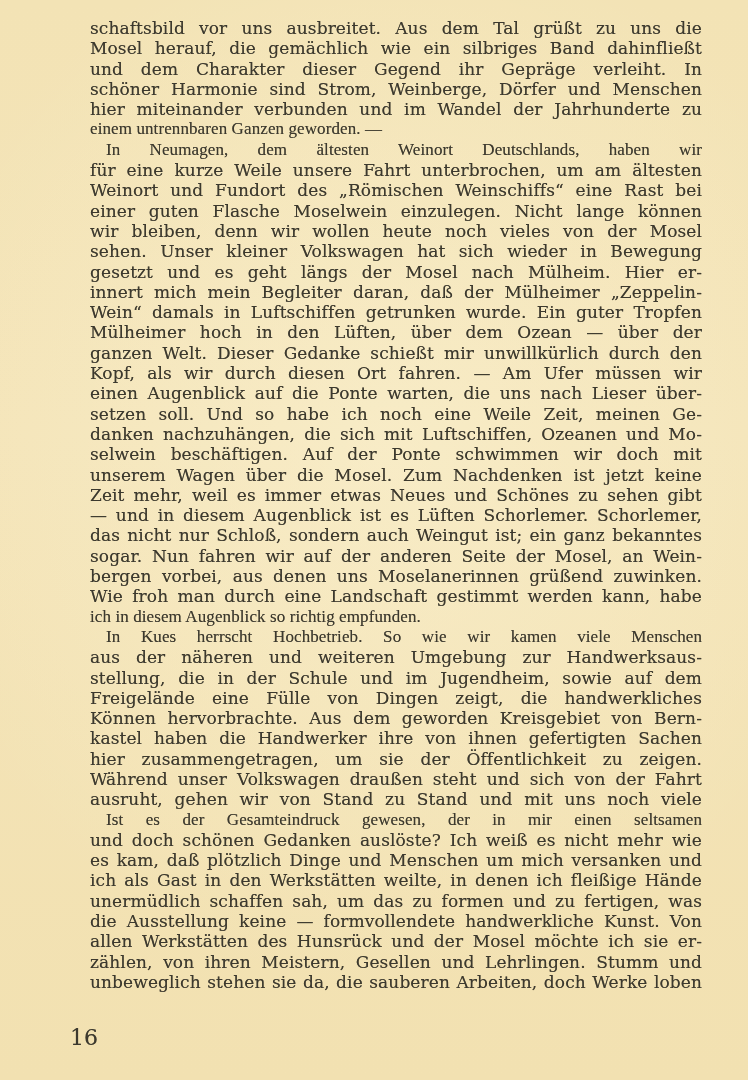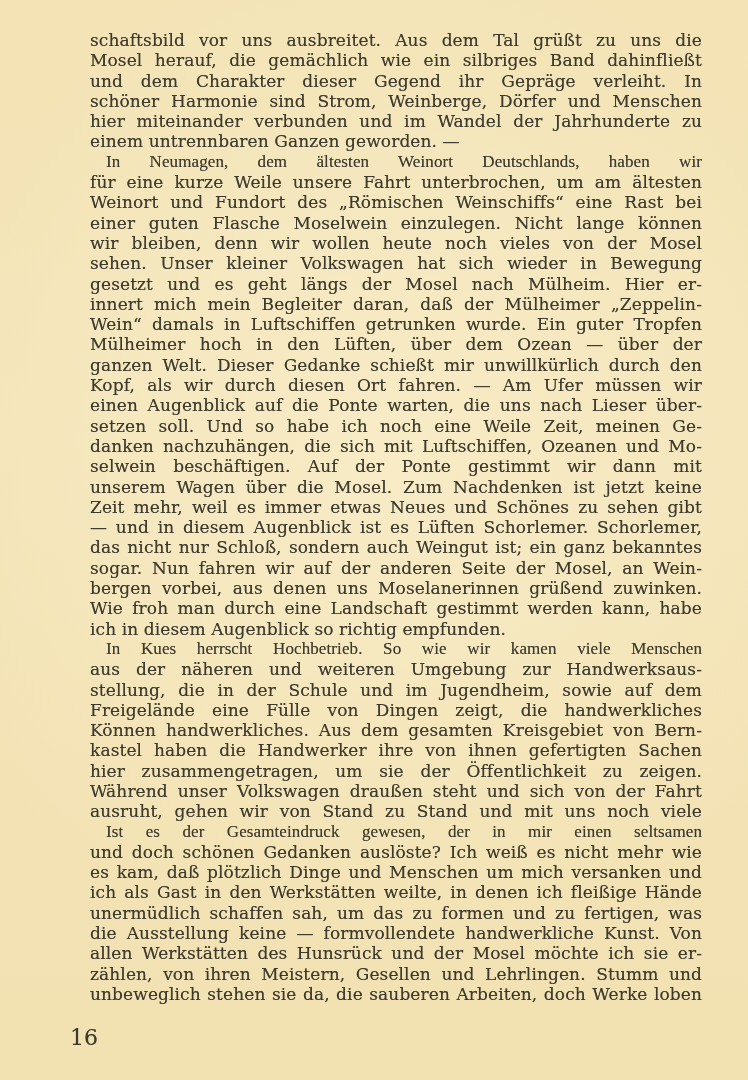--- a/index.html
+++ b/index.html
@@ -19,36 +19,37 @@
     
     background:
       radial-gradient(ellipse 120% 90% at 52% 42%,
         rgba(255, 250, 225, 0.35) 0%,
         rgba(244, 228, 182, 0.0) 55%),
       linear-gradient(180deg, #f3e3b5 0%, #f4e4b8 40%, #f2e1b1 100%);
   }
   .text-block {
     position: absolute;
     left: 90px;
-    top: 30px;
+    top: 18px;
     width: 612px;
     font-size: 17px;
     line-height: 20.3px;
     color: #3c392e;
     letter-spacing: 0.1px;
     text-shadow: 0 0 0.5px rgba(60, 57, 46, 0.55);
   }
   .line {
     text-align: justify;
     
     text-align-last: justify;
     white-space: nowrap; 
   }
   .line.endpara {
     text-align-last: left; 
+    font-family: Liberation Serif, serif;
   }
   .line.indent {
     text-indent: 16px;
     font-family: Liberation Serif, serif;
   }
   .page-number {
     position: absolute;
     left: 70px;
     top: 1027px;
     font-size: 22px;
@@ -76,34 +77,34 @@
       <div class="line">sehen. Unser kleiner Volkswagen hat sich wieder in Bewegung</div>
       <div class="line">gesetzt und es geht längs der Mosel nach Mülheim. Hier er-</div>
       <div class="line">innert mich mein Begleiter daran, daß der Mülheimer „Zeppelin-</div>
       <div class="line">Wein“ damals in Luftschiffen getrunken wurde. Ein guter Tropfen</div>
       <div class="line">Mülheimer hoch in den Lüften, über dem Ozean — über der</div>
       <div class="line">ganzen Welt. Dieser Gedanke schießt mir unwillkürlich durch den</div>
       <div class="line">Kopf, als wir durch diesen Ort fahren. — Am Ufer müssen wir</div>
       <div class="line">einen Augenblick auf die Ponte warten, die uns nach Lieser über-</div>
       <div class="line">setzen soll. Und so habe ich noch eine Weile Zeit, meinen Ge-</div>
       <div class="line">danken nachzuhängen, die sich mit Luftschiffen, Ozeanen und Mo-</div>
-      <div class="line">selwein beschäftigen. Auf der Ponte gestimmt wir dann mit</div>
+      <div class="line">selwein beschäftigen. Auf der Ponte schwimmen wir doch mit</div>
       <div class="line">unserem Wagen über die Mosel. Zum Nachdenken ist jetzt keine</div>
       <div class="line">Zeit mehr, weil es immer etwas Neues und Schönes zu sehen gibt</div>
       <div class="line">— und in diesem Augenblick ist es Lüften Schorlemer. Schorlemer,</div>
       <div class="line">das nicht nur Schloß, sondern auch Weingut ist; ein ganz bekanntes</div>
       <div class="line">sogar. Nun fahren wir auf der anderen Seite der Mosel, an Wein-</div>
       <div class="line">bergen vorbei, aus denen uns Moselanerinnen grüßend zuwinken.</div>
       <div class="line">Wie froh man durch eine Landschaft gestimmt werden kann, habe</div>
       <div class="line endpara">ich in diesem Augenblick so richtig empfunden.</div>
       <div class="line indent">In Kues herrscht Hochbetrieb. So wie wir kamen viele Menschen</div>
       <div class="line">aus der näheren und weiteren Umgebung zur Handwerksaus-</div>
       <div class="line">stellung, die in der Schule und im Jugendheim, sowie auf dem</div>
       <div class="line">Freigelände eine Fülle von Dingen zeigt, die handwerkliches</div>
-      <div class="line">Können handwerkliches. Aus dem gesamten Kreisgebiet von Bern-</div>
+      <div class="line">Können hervorbrachte. Aus dem geworden Kreisgebiet von Bern-</div>
       <div class="line">kastel haben die Handwerker ihre von ihnen gefertigten Sachen</div>
       <div class="line">hier zusammengetragen, um sie der Öffentlichkeit zu zeigen.</div>
       <div class="line">Während unser Volkswagen draußen steht und sich von der Fahrt</div>
       <div class="line">ausruht, gehen wir von Stand zu Stand und mit uns noch viele</div>
       <div class="line indent">Ist es der Gesamteindruck gewesen, der in mir einen seltsamen</div>
       <div class="line">und doch schönen Gedanken auslöste? Ich weiß es nicht mehr wie</div>
       <div class="line">es kam, daß plötzlich Dinge und Menschen um mich versanken und</div>
       <div class="line">ich als Gast in den Werkstätten weilte, in denen ich fleißige Hände</div>
       <div class="line">unermüdlich schaffen sah, um das zu formen und zu fertigen, was</div>
       <div class="line">die Ausstellung keine — formvollendete handwerkliche Kunst. Von</div>

